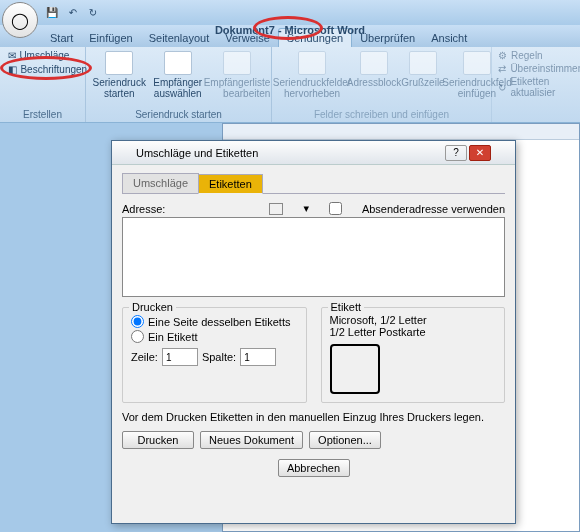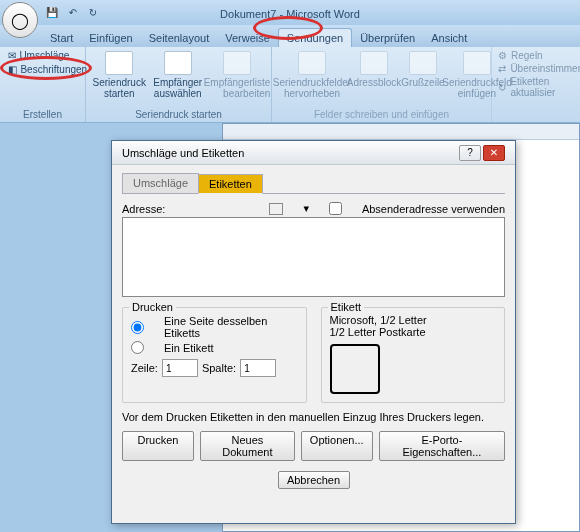--- a/index.html
+++ b/index.html
@@ -2,21 +2,21 @@
 <html><head>
 <meta charset="utf-8">
 <style>
 * { box-sizing: border-box; margin: 0; padding: 0; font-family: "Segoe UI", Tahoma, sans-serif; }
 body { width: 580px; height: 532px; background: #a6c9e8; overflow: hidden; position: relative; }
 
 .titlebar { height: 25px; background: linear-gradient(#c8dff5,#a9cbe9); display: flex; align-items: center; padding-left: 4px; }
 .office-btn { width: 36px; height: 36px; border-radius: 50%; background: linear-gradient(#fff,#e3e3e3); border: 1px solid #888; position: absolute; top: 2px; left: 2px; z-index: 5; display:flex;align-items:center;justify-content:center;font-size:16px;}
 .qat { margin-left: 42px; display: flex; gap: 6px; align-items: center; }
 .qat span { width: 14px; height: 14px; display:inline-flex;align-items:center;justify-content:center;font-size:10px;color:#2a4b6d;}
-.title-text { position:absolute; left:50%; transform:translateX(-50%); font-size:11px; color:#2a4b6d; top:8px;}
+.title-text { position:absolute; left:50%; transform:translateX(-50%); font-size:11px; color:#2a4b6d; top:24px;font-weight:bold;}
 
 .tabs { height: 22px; background: linear-gradient(#c8dff5,#aac9e6); display: flex; align-items: end; padding-left: 42px; gap: 0; font-size: 11px; color: #2a4b6d; }
 .tab { padding: 3px 8px; cursor: pointer; }
 .tab.active { background: #dceaf7; border-radius: 3px 3px 0 0; border:1px solid #8ab3d6; border-bottom:none;}
 
 .ribbon { height: 76px; background: linear-gradient(#dceaf7,#c1d9ef); border-bottom:1px solid #8ab3d6; display:flex; }
 .group { border-right:1px solid #a9c5df; padding: 2px 6px 0 6px; display:flex;flex-direction:column;}
 .group-items { display:flex; gap:4px; flex:1; align-items:flex-start;}
 .rb-btn-small { font-size:10px; color:#2a4b6d; display:flex; align-items:center; gap:3px; padding:1px 2px;}
 .rb-btn-large { width:56px; display:flex;flex-direction:column;align-items:center;font-size:10px;color:#2a4b6d;text-align:center;gap:2px;padding-top:2px;}
@@ -24,36 +24,36 @@
 .group-label {font-size:10px;text-align:center;color:#4a6c8d;padding:2px 0;}
 .right-group {flex:1;padding:2px 6px;font-size:10px;color:#2a4b6d;}
 .right-group div{padding:1px 0;display:flex;align-items:center;gap:4px;}
 
 .doc {position:absolute;top:123px;left:222px;right:0;bottom:0;background:#fff;border:1px solid #7a9cbf;}
 .ruler{height:16px;background:#e8eff7;border-bottom:1px solid #bcd;}
 
 .circle-annot{position:absolute;border:3px solid #d93030;border-radius:50%;pointer-events:none;}
 
 .dlg { position:absolute; top:140px; left:111px; width:405px; height:384px; background:#f0f0f0; border:1px solid #4a6c8d; box-shadow:2px 2px 8px rgba(0,0,0,.3);}
-.dlg-title{height:24px;background:linear-gradient(#fdfdfd,#e0e5eb);border-bottom:1px solid #bcc;display:flex;align-items:center;padding:0 10px;font-size:11px;justify-content:space-between;}
+.dlg-title{height:24px;background:linear-gradient(#fdfdfd,#e0e5eb);border-bottom:1px solid #bcc;display:flex;align-items:center;padding:0 24px;font-size:11px;justify-content:space-between;}
 .dlg-title .sp{flex:1;}
 .dlg-title .wbtn{width:22px;height:16px;border:1px solid #999;margin-left:2px;font-size:10px;text-align:center;line-height:14px;border-radius:2px;}
 .dlg-title .wbtn.close{background:#d04030;color:#fff;border-color:#a02010;}
 .dlg-body{padding:8px 10px;}
 .dlg-tabs{display:flex;border-bottom:1px solid #aab;font-size:11px;}
 .dlg-tab{padding:3px 10px;border:1px solid #aab;border-bottom:none;margin-right:-1px;background:#e2e2e2;color:#666;}
 .dlg-tab.active{background:#eab308;border-bottom:1px solid #f0f0f0;position:relative;top:1px;color:#000;}
 .adr-row{display:flex;align-items:flex-end;font-size:11px;margin:8px 0 2px;gap:20px;}
 .adr-row .sp{flex:1;}
 .adr-row .bk{width:14px;height:12px;border:1px solid #888;}
 .textarea{width:100%;height:80px;border:1px solid #888;background:#fff;}
 .lower{display:flex;gap:14px;margin-top:10px;}
 .fieldset{border:1px solid #ccc;border-radius:2px;padding:6px 8px 8px;font-size:11px;flex:1;position:relative;}
 .fieldset .lg{position:absolute;top:-7px;left:6px;background:#f0f0f0;padding:0 3px;font-size:11px;}
-.radio-row{display:flex;align-items:center;gap:20px;padding:1px 0;}
+.radio-row{display:flex;align-items:center;gap:4px;padding:1px 0;}
 .radio-row input{margin:0;}
 .spin-row{display:flex;align-items:center;gap:4px;margin-top:4px;font-size:11px;}
 .spin{width:36px;height:18px;border:1px solid #999;background:#fff;font-size:10px;padding-left:3px;display:flex;align-items:center;}
 .lbl-prev{width:50px;height:50px;border:2px solid #000;border-radius:4px;margin-top:6px;}
 .note{font-size:11px;margin-top:8px;}
 .btn-row{display:flex;gap:6px;margin-top:8px;}
 .btn{font-size:11px;padding:2px 8px;border:1px solid #888;background:linear-gradient(#fdfdfd,#e0e0e0);border-radius:2px;min-width:72px;text-align:center;}
 .btn-row2{display:flex;justify-content:center;margin-top:10px;}
 </style>
 </head>
@@ -202,19 +202,18 @@
         <div class="lbl-prev"></div>
       </div>
     </div>
 
     <div class="note">Vor dem Drucken Etiketten in den manuellen Einzug Ihres Druckers legen.</div>
 
     <div class="btn-row">
       <div class="btn">Drucken</div>
       <div class="btn">Neues Dokument</div>
       <div class="btn">Optionen...</div>
-      <div class="btn">E-Porto-Eigenschaften...</div>
     </div>
     <div class="btn-row2">
       <div class="btn">Abbrechen</div>
     </div>
   </div>
 </div>
 
 </body></html>

